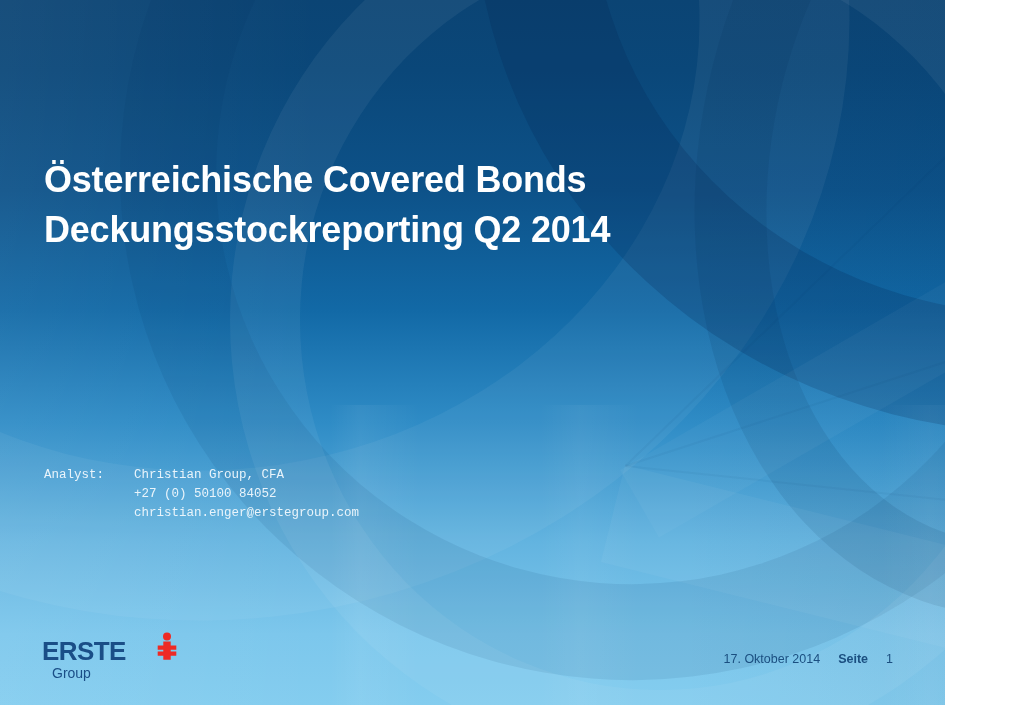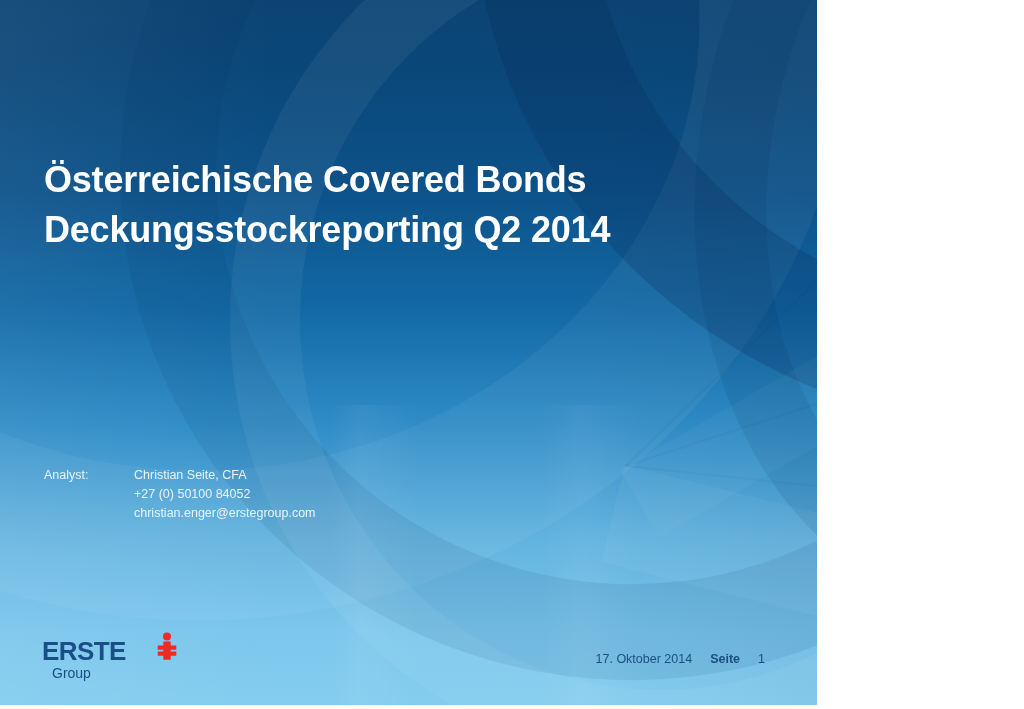--- a/index.html
+++ b/index.html
@@ -6,21 +6,21 @@
     margin: 0;
     padding: 0;
     background: #ffffff;
   }
   body {
     font-family: "Liberation Sans", sans-serif;
   }
 
   #slide {
     position: relative;
-    width: 817px;
+    width: 945px;
     height: 709px;
     overflow: hidden;
     background: #ffffff;
   }
 
   
   .bg-root {
     position: absolute;
     inset: 0 0 4px 0;          
     overflow: hidden;
@@ -184,21 +184,21 @@
   }
 
   .contact-block {
     position: absolute;
     left: 44px;
     top: 466px;
     color: #e9f4fb;
     font-size: 12.5px;
     line-height: 19px;
   }
-  .contact-row { display: flex; }
+  .contact-row { display: flex; font-family: Liberation Mono, monospace; }
   .contact-label { width: 90px; flex: 0 0 90px; }
   .contact-value { }
 
   
   .logo {
     position: absolute;
     left: 42px;
     top: 634px;
     width: 180px;
     height: 56px;
@@ -268,21 +268,21 @@
   <div class="content">
 
     <div class="title-block">
       <div class="title-line">Österreichische Covered Bonds</div>
       <div class="title-line">Deckungsstockreporting Q2 2014</div>
     </div>
 
     <div class="contact-block">
       <div class="contact-row">
         <span class="contact-label">Analyst:</span>
-        <span class="contact-value">Christian Seite, CFA</span>
+        <span class="contact-value">Christian Group, CFA</span>
       </div>
       <div class="contact-row">
         <span class="contact-label"></span>
         <span class="contact-value">+27 (0) 50100 84052</span>
       </div>
       <div class="contact-row">
         <span class="contact-label"></span>
         <span class="contact-value">christian.enger@erstegroup.com</span>
       </div>
     </div>

